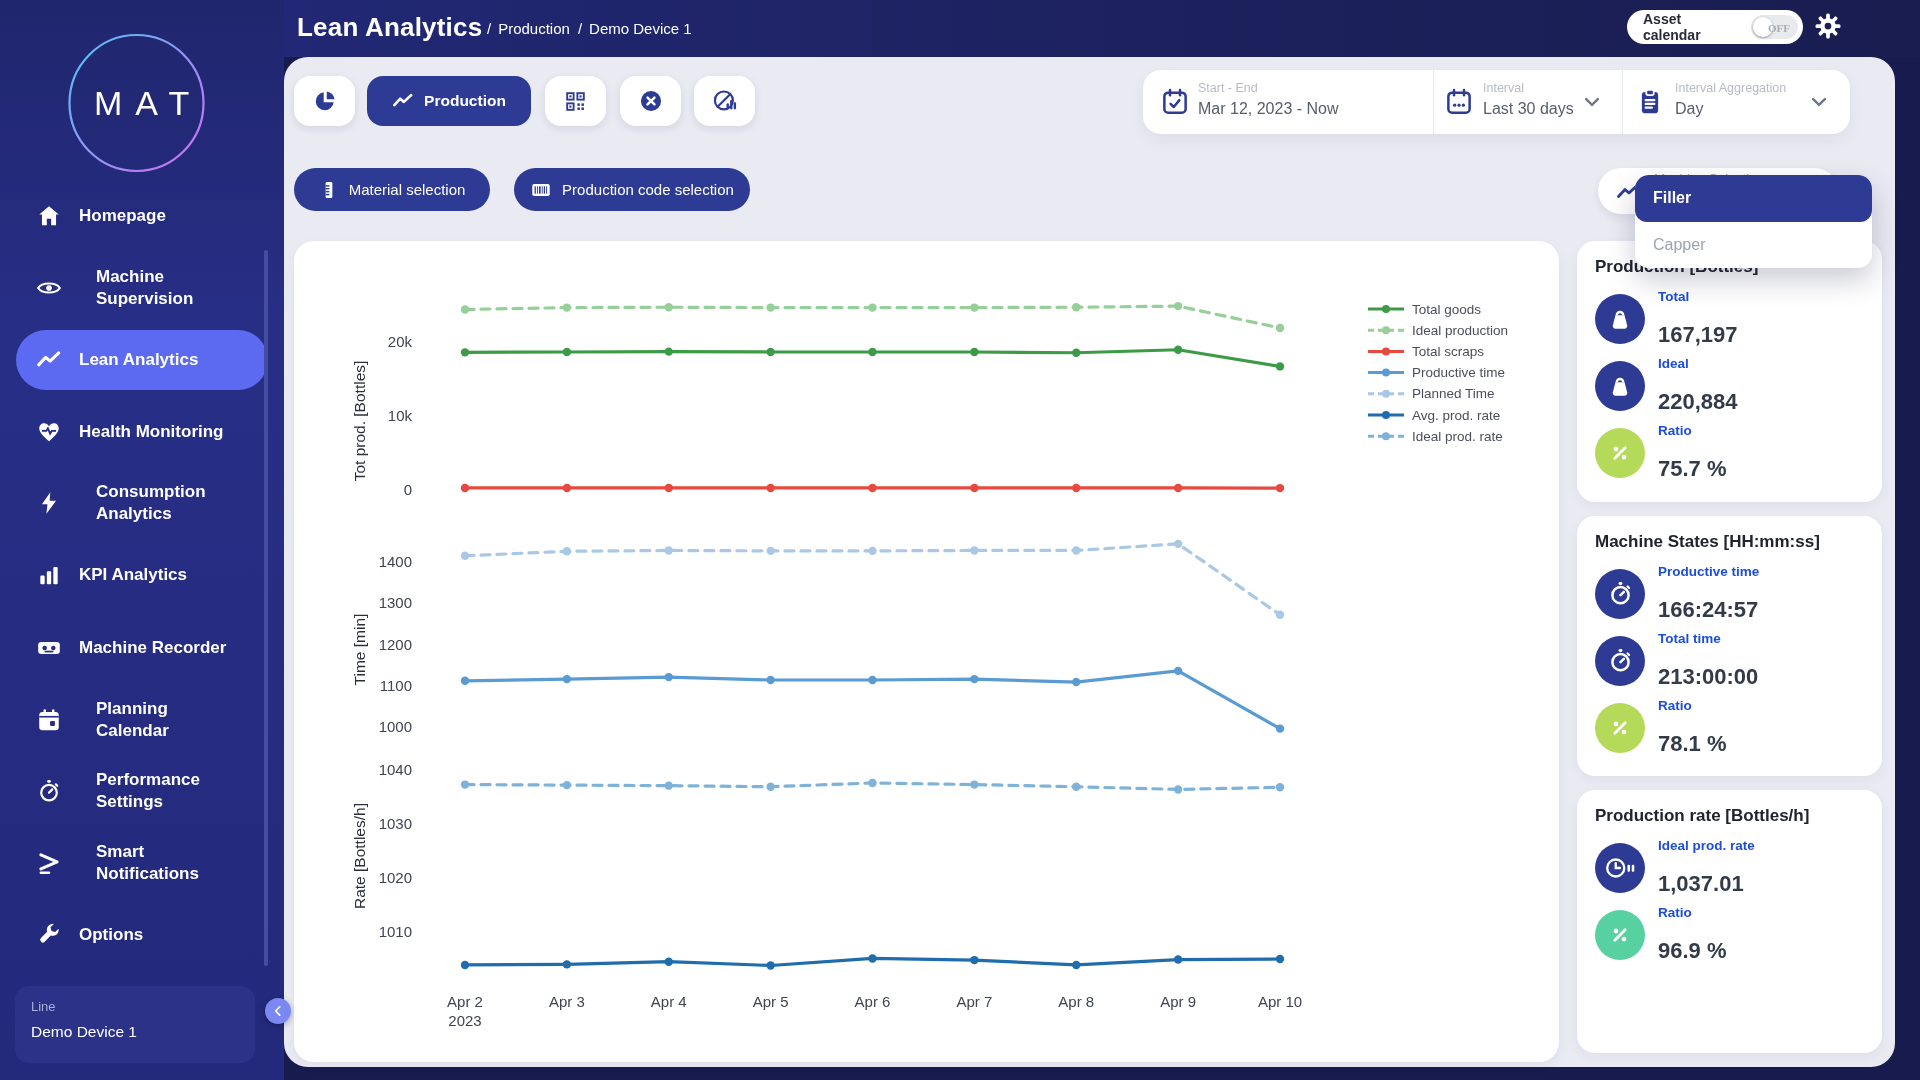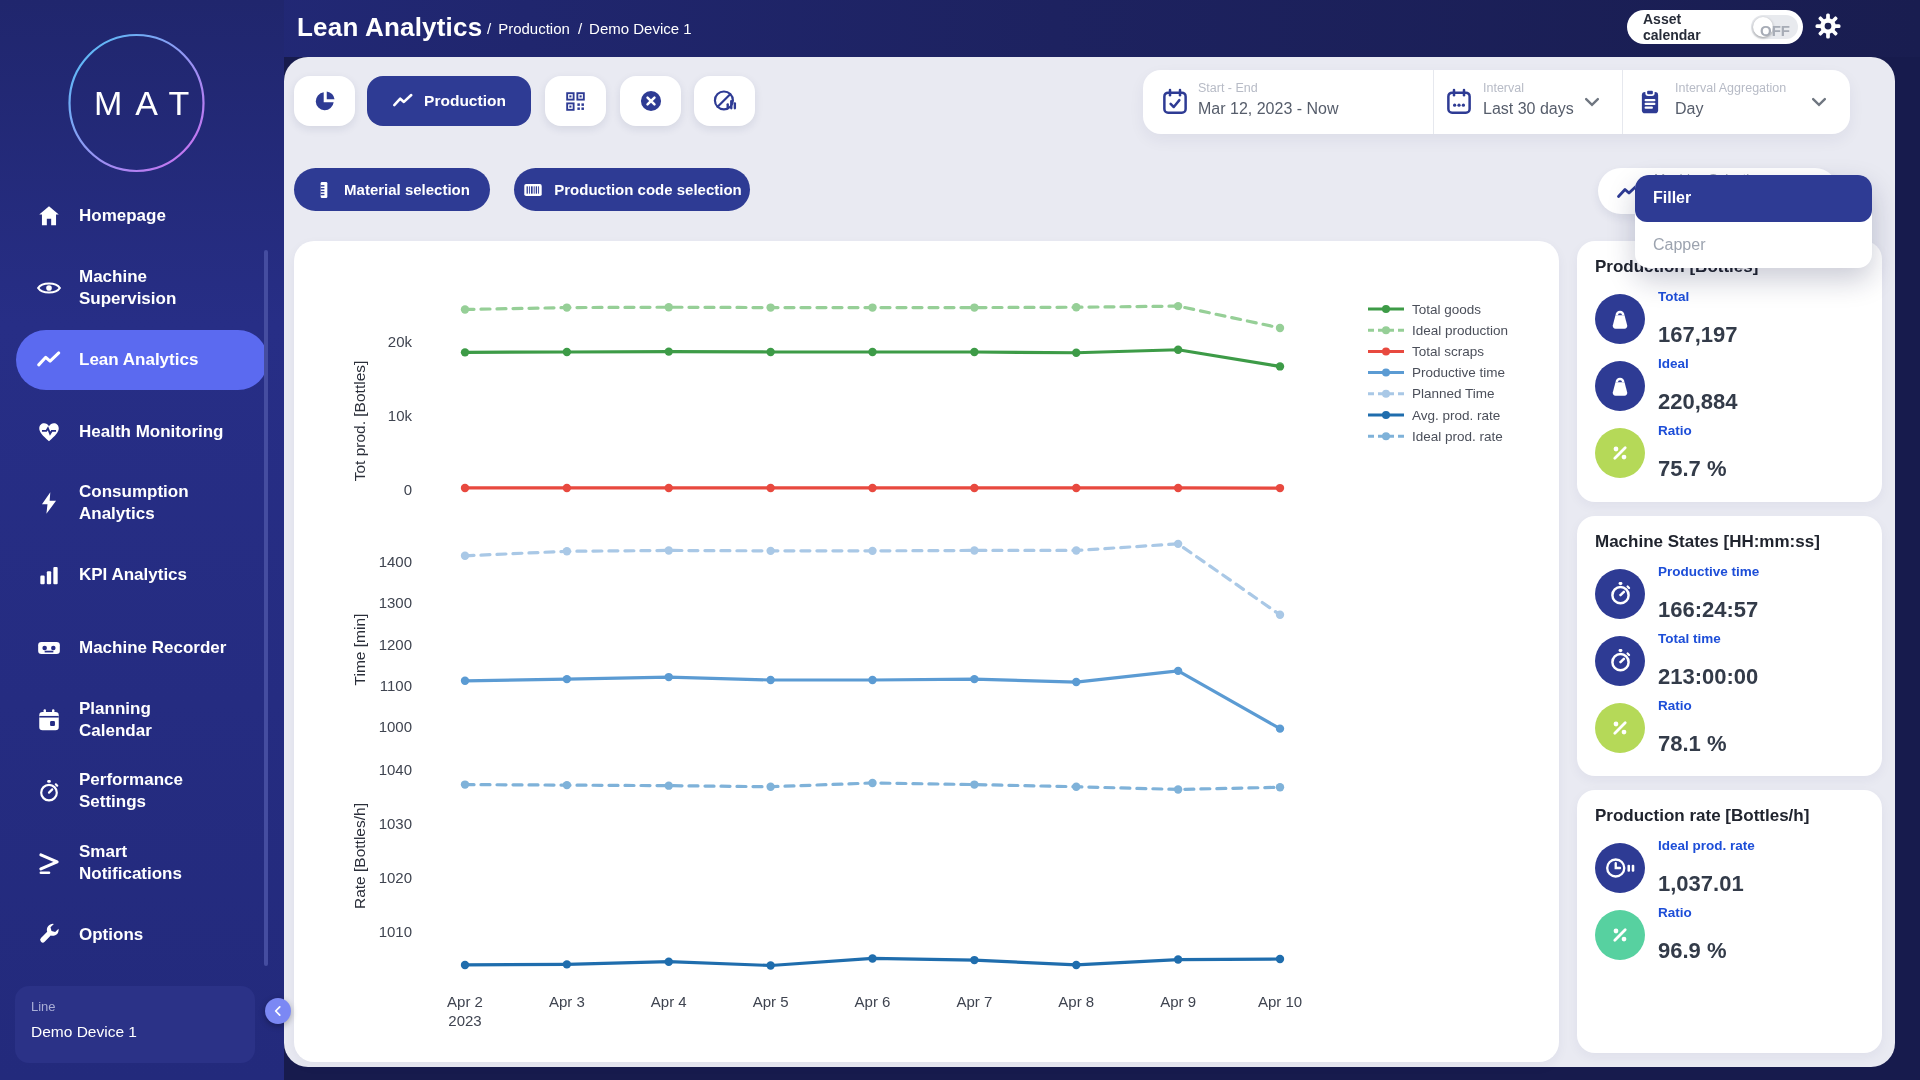--- a/index.html
+++ b/index.html
@@ -11,52 +11,52 @@
     background:linear-gradient(90deg,#232a7c 0%, #1d2260 55%, #191d50 100%); z-index:3; }
   #page-title { position:absolute; left:297px; top:12px; font-size:26px; font-weight:700; color:#fff; letter-spacing:.2px; }
   #breadcrumb { position:absolute; left:487px; top:20px; color:#fff; font-size:15px; display:flex; gap:8px; }
   #breadcrumb .crumb { display:flex; gap:7px; }
   #asset-pill { position:absolute; left:1627px; top:10px; width:176px; height:34px; background:#fff;
     border-radius:17px; display:flex; align-items:center; padding:0 5px 0 16px; gap:24px; cursor:pointer; }
   #asset-pill .lbl { font-size:14px; font-weight:700; color:#272c38; }
   .toggle { width:55px; height:24px; border-radius:12px; background:#e8eaee; position:relative; }
   .toggle .knob { position:absolute; left:2px; top:2px; width:20px; height:20px; border-radius:50%;
     background:#fff; box-shadow:0 1px 3px rgba(0,0,0,.35); }
-  .toggle .state { position:absolute; right:8px; top:7px; font-size:15px; font-weight:700; color:#a7acb6; }
+  .toggle .state { position:absolute; right:8px; top:7px; font-size:11px; font-weight:700; color:#a7acb6;font-family:Liberation Serif, serif; }
   #gear-btn { position:absolute; left:1812px; top:11px; width:32px; height:32px; background:none; border:none; cursor:pointer; }
 
   
   #sidebar { position:absolute; left:0; top:0; width:284px; height:1080px; z-index:4;
     background:linear-gradient(180deg,#20266d 0%, #272e86 30%, #232a7c 100%); }
   #logo { position:absolute; left:67px; top:33px; width:139px; height:140px; }
   #logo text { fill:#fff; font-size:34px; letter-spacing:13px; font-weight:400; }
   .nav-item { position:absolute; left:16px; width:252px; display:flex; align-items:center; gap:17px;
     padding-left:20px; color:#fff; cursor:pointer; border-radius:30px; }
   .nav-item .ic { width:26px; height:26px; flex:0 0 26px; }
   .nav-label { font-size:17px; font-weight:700; line-height:22px; white-space:nowrap; }
-  .nav-label.wrap { white-space:normal; width:128px; }
+  .nav-label.wrap { white-space:normal; width:128px;margin-left:17px; }
   .nav-item.active { background:#5b6af0; }
   #side-scrollbar { position:absolute; left:264px; top:250px; width:4px; height:716px; border-radius:2px; background:#454da0; cursor:pointer; }
   #device-card { position:absolute; left:15px; top:986px; width:240px; height:77px; background:#2b3287;
     border-radius:14px; padding:13px 16px; cursor:pointer; }
   #device-card .lbl { font-size:13px; color:#a9aed6; }
   #device-card .val { font-size:15.5px; color:#fff; margin-top:9px; }
   #collapse-btn { position:absolute; left:265px; top:998px; width:26px; height:26px; border-radius:50%;
     background:#7b88f4; border:none; color:#fff; z-index:6; cursor:pointer; box-shadow:0 2px 6px rgba(0,0,0,.3); }
 
   
   #content { position:absolute; left:284px; top:57px; width:1611px; height:1010px;
     background:#e9eaf2; border-radius:24px 24px 24px 24px; z-index:2; }
   .icon-btn { position:absolute; width:61px; height:50px; border-radius:16px; background:#fff; border:none;
     display:flex; align-items:center; justify-content:center; cursor:pointer; box-shadow:0 3px 8px rgba(30,35,90,.10); }
   .blue-btn { position:absolute; height:50px; border-radius:16px; background:#2e3b94; border:none; color:#fff;
     display:flex; align-items:center; justify-content:center; gap:10px; font-weight:700; font-size:15.5px;
     font-family:"Liberation Sans",sans-serif; cursor:pointer; }
   .pill-btn { position:absolute; height:43px; border-radius:22px; background:#2e3b94; border:none; color:#fff;
-    display:flex; align-items:center; justify-content:center; gap:10px; font-weight:700; font-size:15px;
+    display:flex; align-items:center; justify-content:center; gap:10px; font-weight:400; font-size:15px;
     font-family:"Liberation Sans",sans-serif; cursor:pointer; }
 
   #date-card { position:absolute; left:859px; top:13px; width:707px; height:64px; background:#fff;
     border-radius:18px; box-shadow:0 6px 16px rgba(30,35,90,.06); }
   .filter-sec { position:absolute; top:0; height:64px; cursor:pointer; }
   .filter-sec .mini { position:absolute; font-size:12.5px; color:#b7bbc6; top:11px; }
   .filter-sec .val { position:absolute; font-size:16px; color:#565d6b; top:30px; white-space:nowrap; }
   .filter-sec .fic { position:absolute; top:17px; }
   .vdiv { position:absolute; top:0; width:1px; height:64px; background:#e6e8ee; }
   .chev { position:absolute; top:27px; }

